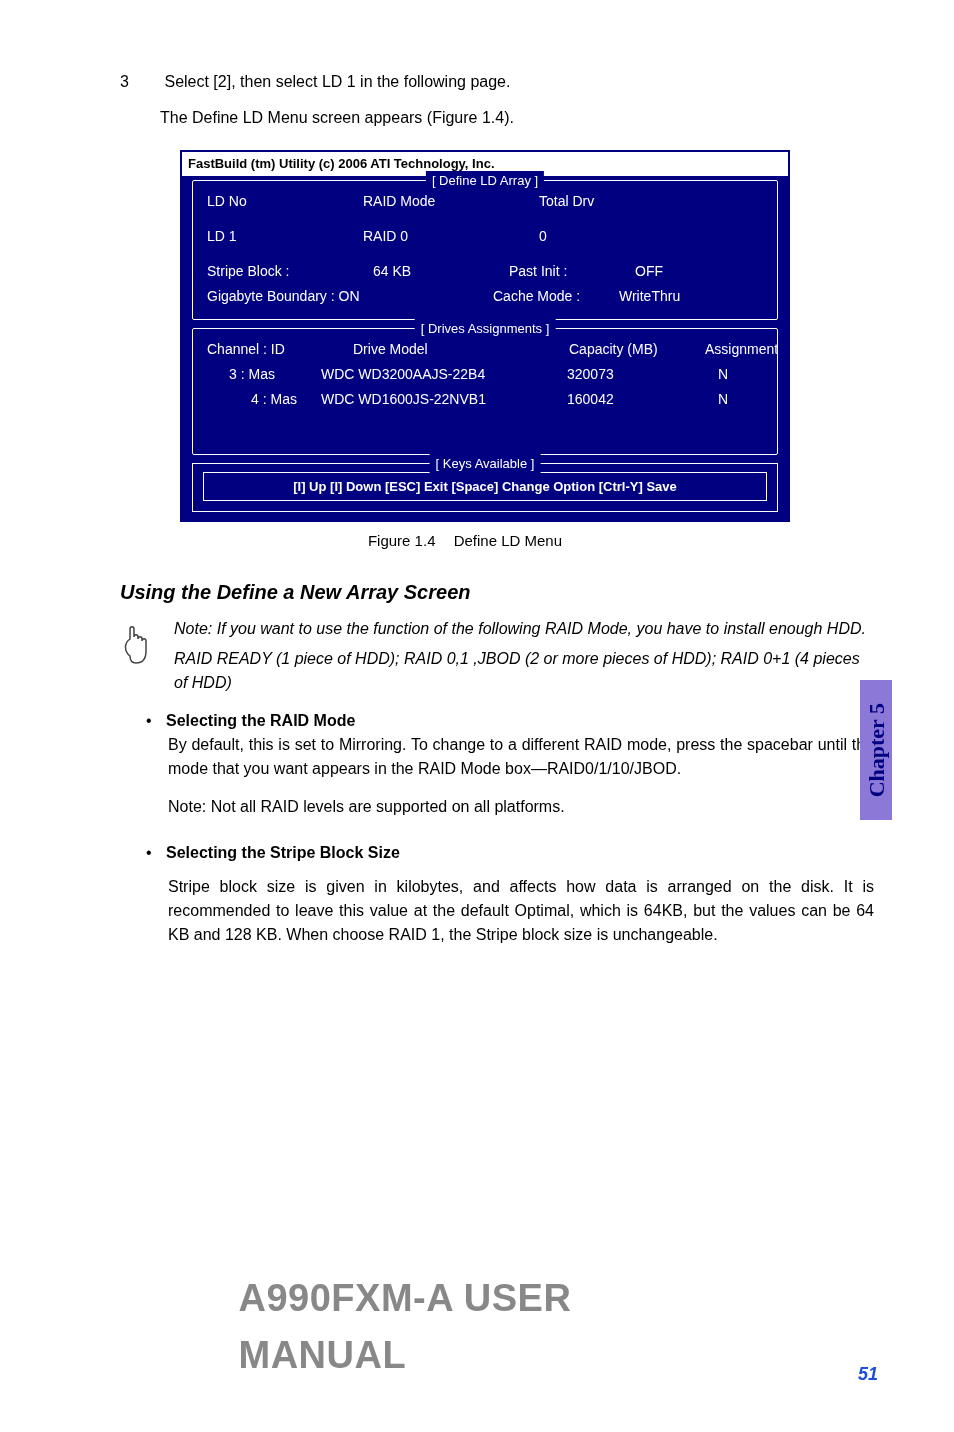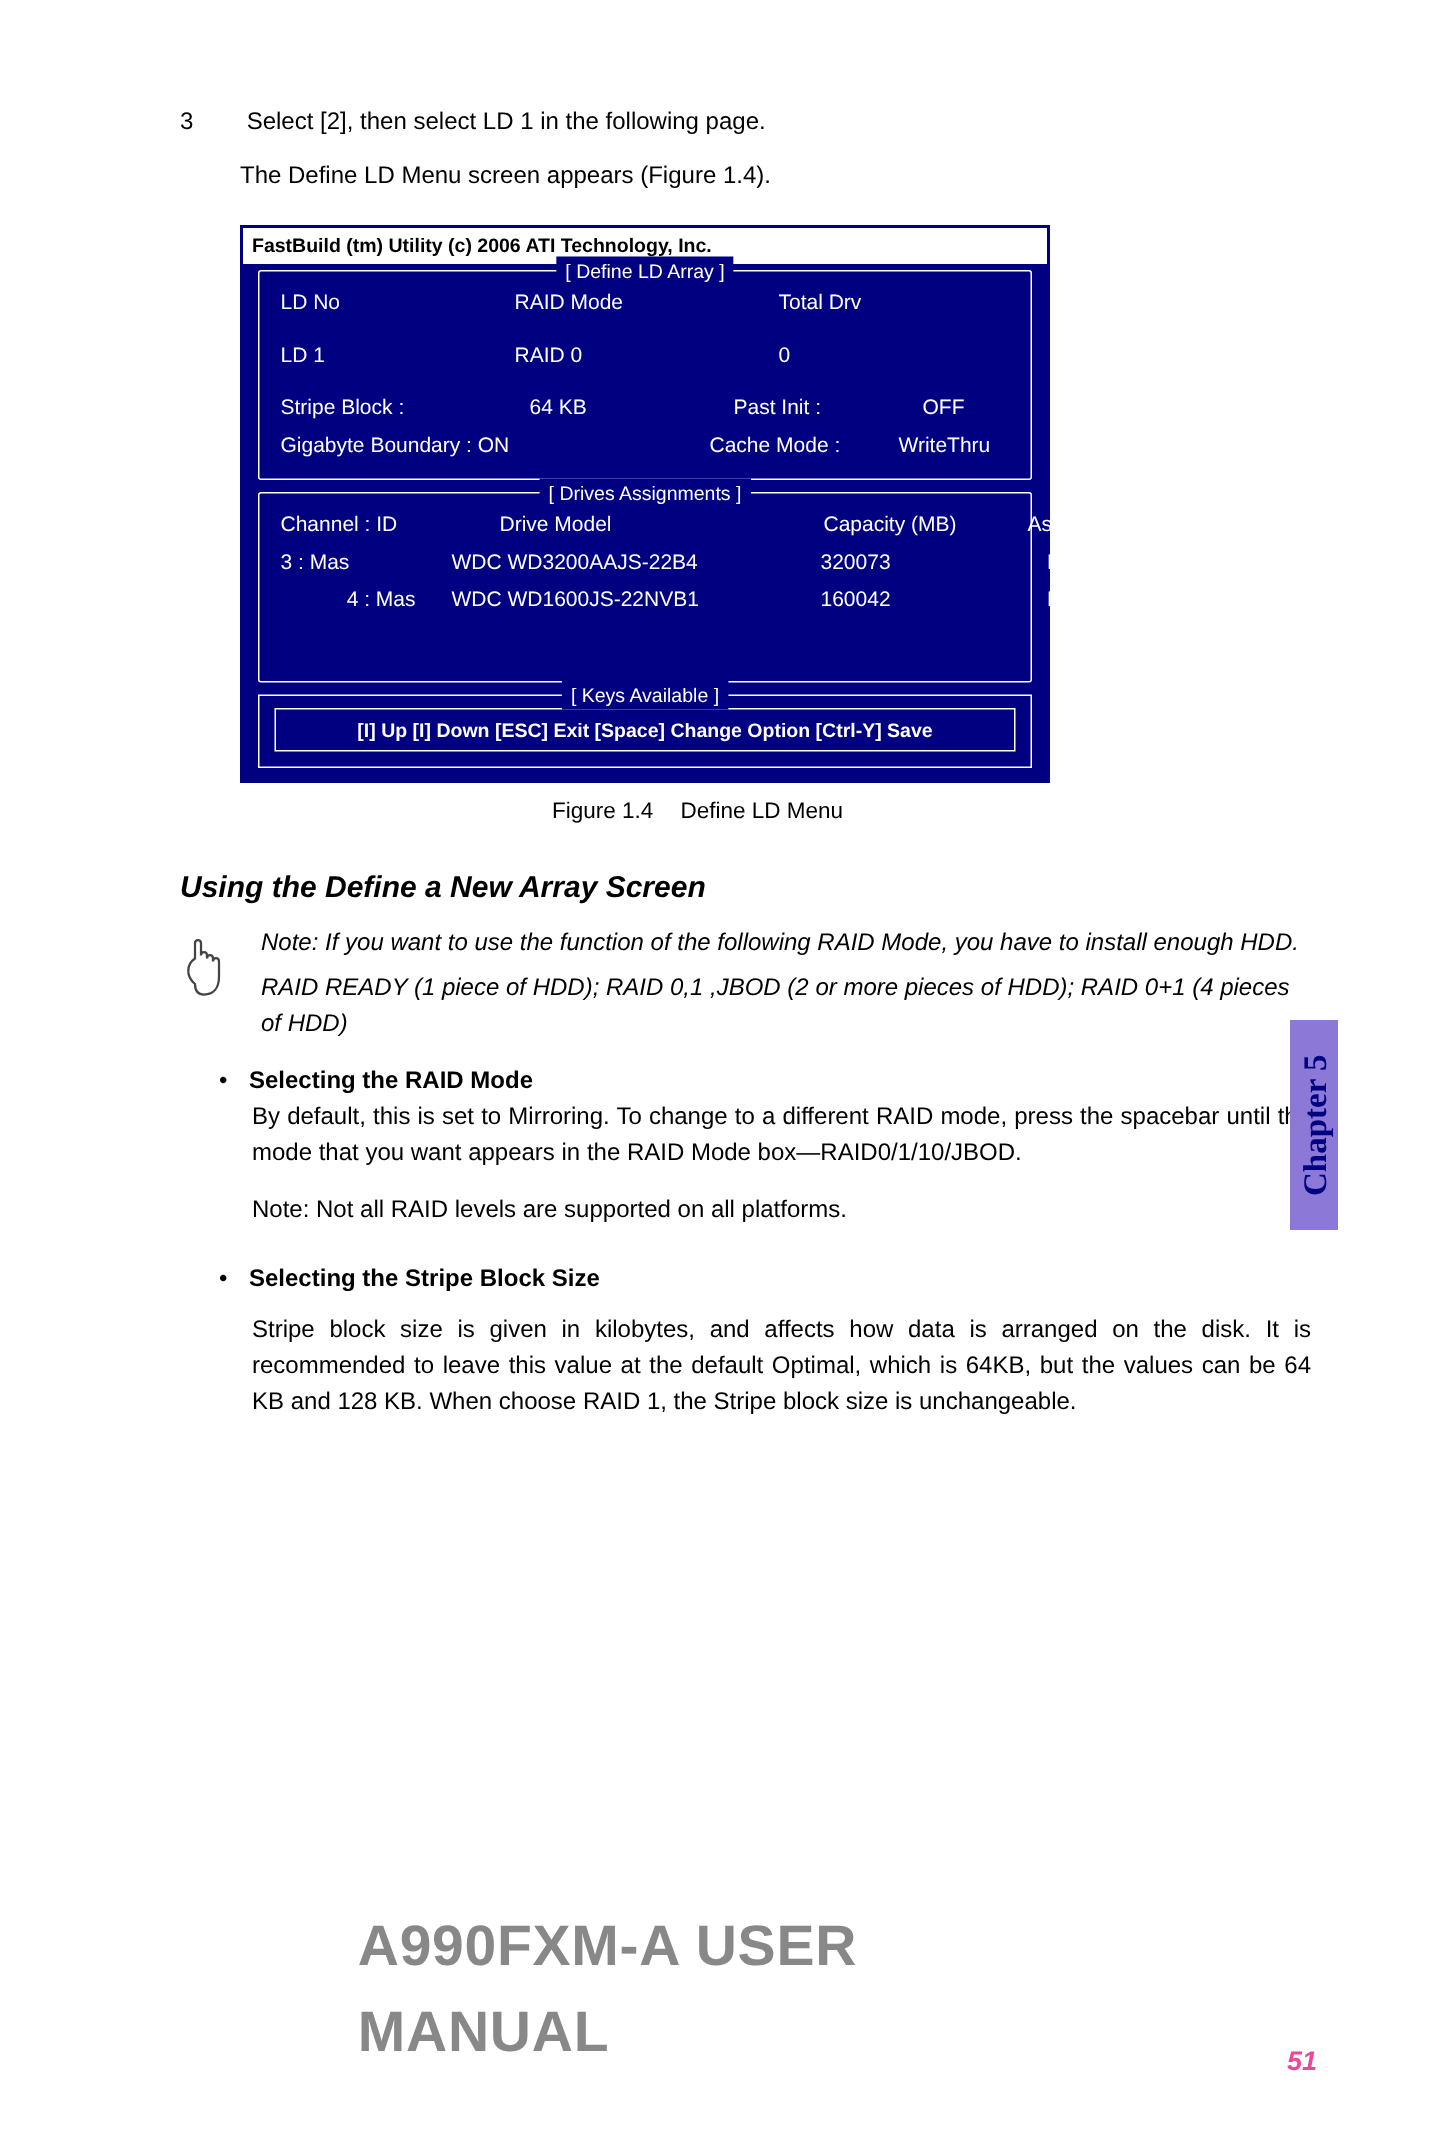--- a/index.html
+++ b/index.html
@@ -23,22 +23,22 @@
   }
   .step-num {
     display: inline-block;
     width: 40px;
   }
   .sub {
     margin-left: 40px;
     margin-bottom: 10px;
   }
   .bios-box {
-    margin: 20px auto 8px 40px;
-    width: 540px;
+    margin: 20px auto 8px 60px;
+    width: 610px;
     background: #000080;
     color: #fff;
     font-family: Arial, sans-serif;
     font-size: 14px;
     padding: 2px;
     box-sizing: border-box;
   }
   .bios-title {
     color: #000;
     background: #fff;
@@ -166,21 +166,21 @@
     color: #888;
     letter-spacing: 0.5px;
   }
   .page-num {
     position: absolute;
     right: 76px;
     bottom: 44px;
     font-style: italic;
     font-weight: bold;
     font-size: 18px;
-    color: #ec4899;
+    color: #1d4ed8;
   }
   .bios-row.header-row .col1,
   .bios-row.header-row .col2,
   .bios-row.header-row .col3 { color:#fff; }
 </style>
 </head>
 <body>
 
 <div class="page">
 
@@ -222,21 +222,21 @@
 
       <div class="framed">
         <div class="frame-label">[ Drives Assignments ]</div>
         <div class="bios-row">
           <div style="flex:0 0 130px">Channel : ID</div>
           <div style="flex:0 0 200px">Drive Model</div>
           <div style="flex:0 0 120px">Capacity (MB)</div>
           <div style="flex:0 0 100px">Assignment</div>
         </div>
         <div class="bios-row">
-          <div style="flex:0 0 90px;text-align:left;padding-right:8px">3 : Mas</div>
+          <div style="flex:0 0 90px;text-align:center;padding-right:8px">3 : Mas</div>
           <div style="flex:0 0 230px">WDC  WD3200AAJS-22B4</div>
           <div style="flex:0 0 110px">320073</div>
           <div style="flex:0 0 60px;text-align:center">N</div>
         </div>
         <div class="bios-row">
           <div style="flex:0 0 90px;text-align:right;padding-right:8px">4 : Mas</div>
           <div style="flex:0 0 230px">WDC  WD1600JS-22NVB1</div>
           <div style="flex:0 0 110px">160042</div>
           <div style="flex:0 0 60px;text-align:center">N</div>
         </div>

